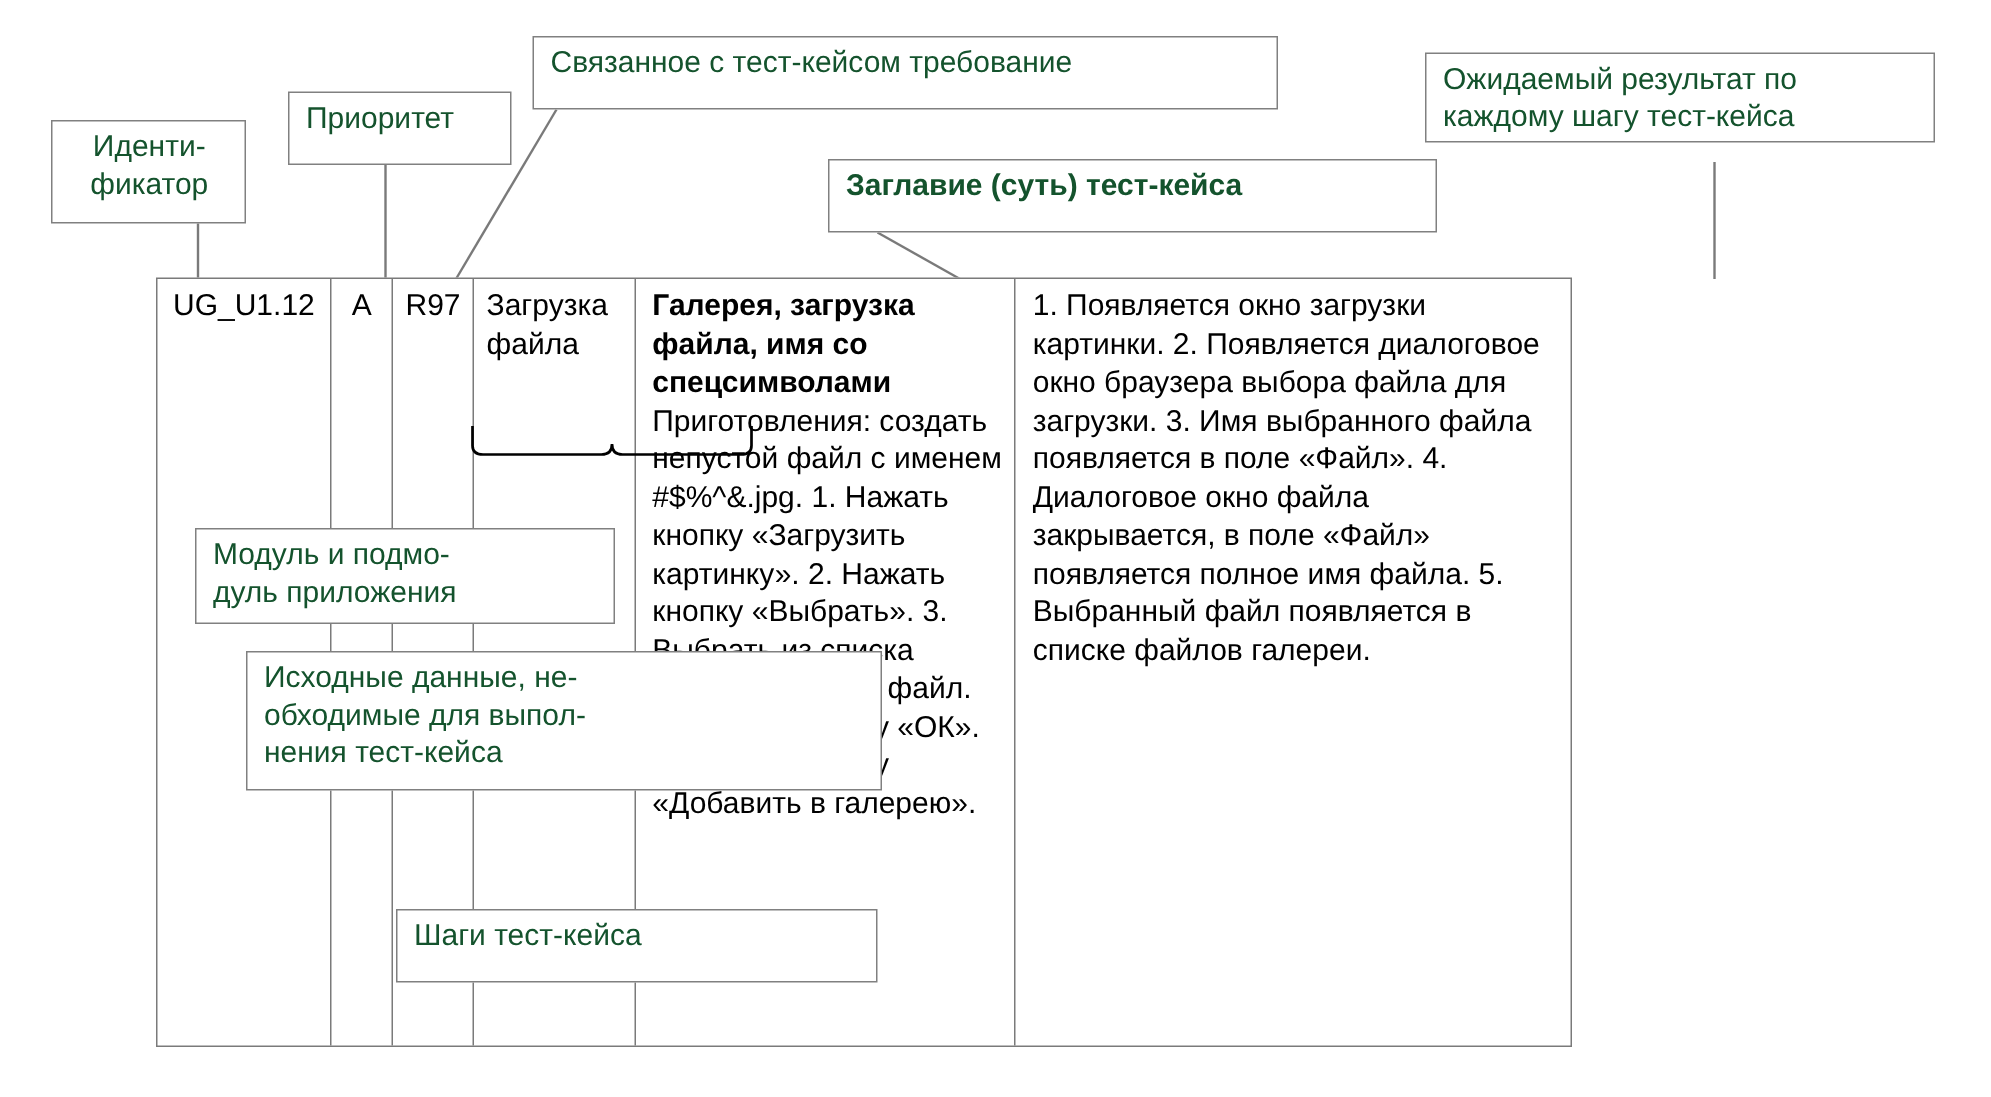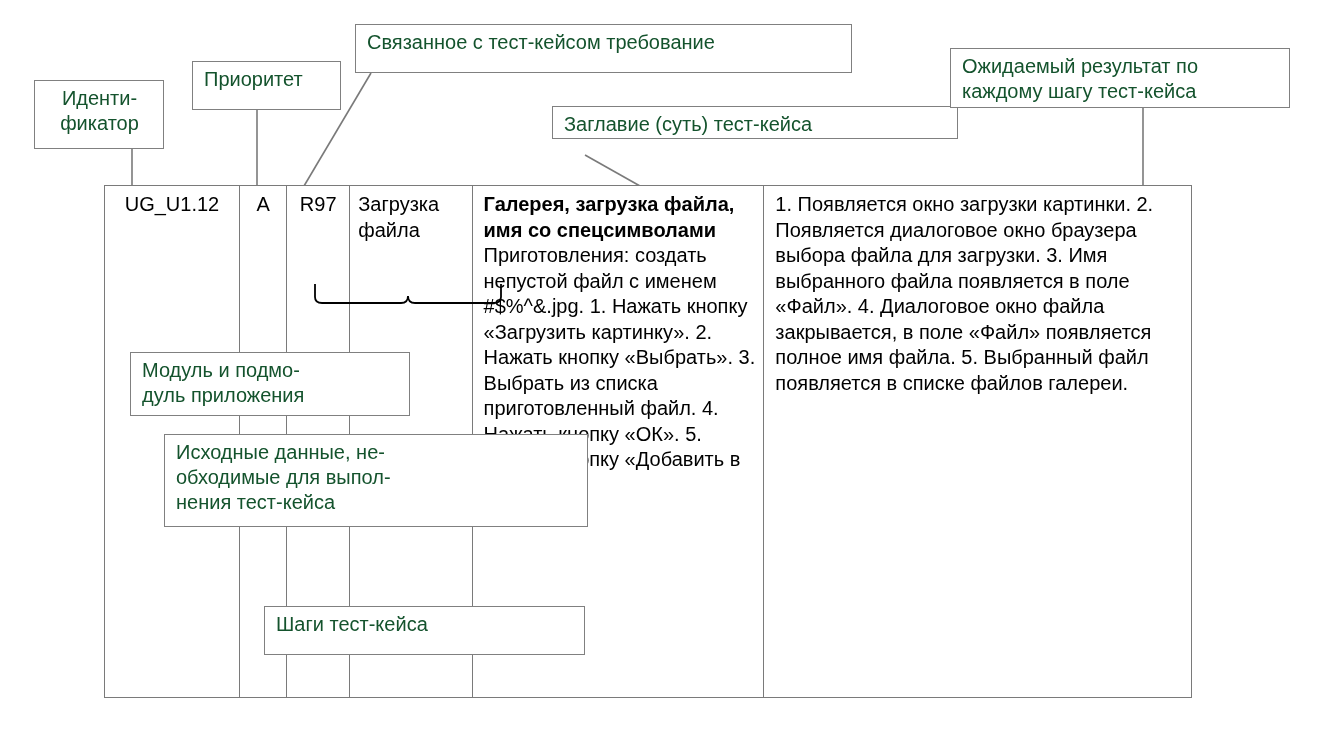--- a/index.html
+++ b/index.html
@@ -36,21 +36,21 @@
     top: 0;
     width: 1327px;
     height: 731px;
     z-index: 2;
   }
   
   #tc-table {
     position: absolute;
     left: 104px;
     top: 185px;
-    width: 1088px;
+    width: 944px;
     height: 513px;
     border: 1.5px solid #7a7a7a;
     box-sizing: border-box;
     background: #ffffff;
     z-index: 3;
     display: flex;
     flex-direction: row;
     align-items: stretch;
   }
   .col {
@@ -121,23 +121,23 @@
     <path d="M 2 1 L 2 14 Q 2 20 9 20 L 88 20 Q 95 20 95 13 Q 95 20 102 20 L 181 20 Q 188 20 188 14 L 188 1" stroke="#000000" stroke-width="1.8" fill="none"></path>
   </svg>
 
   <div class="callout" style="left:34px; top:80px; width:130px; height:69px;text-align:center;">Иденти-
 фикатор</div>
 
   <div class="callout" style="left:192px; top:61px; width:149px; height:49px;">Приоритет</div>
 
   <div class="callout" style="left:355px; top:24px; width:497px; height:49px;">Связанное с тест-кейсом требование</div>
 
-  <div class="callout" style="left:552px; top:106px; width:406px; height:33px;">Заглавие (суть) тест-кейса</div>
+  <div class="callout" style="left:552px; top:106px; width:406px; height:49px;font-weight:bold;">Заглавие (суть) тест-кейса</div>
 
-  <div class="callout" style="left:950px; top:48px; width:340px; height:60px;">Ожидаемый результат по
+  <div class="callout" style="left:950px; top:35px; width:340px; height:60px;">Ожидаемый результат по
 каждому шагу тест-кейса</div>
 
   <div class="callout" style="left:130px; top:352px; width:280px; height:64px;">Модуль и подмо-
 дуль приложения</div>
 
   <div class="callout" style="left:164px; top:434px; width:424px; height:93px;">Исходные данные, не-
 обходимые для выпол-
 нения тест-кейса</div>
 
   <div class="callout" style="left:264px; top:606px; width:321px; height:49px;">Шаги тест-кейса</div>

